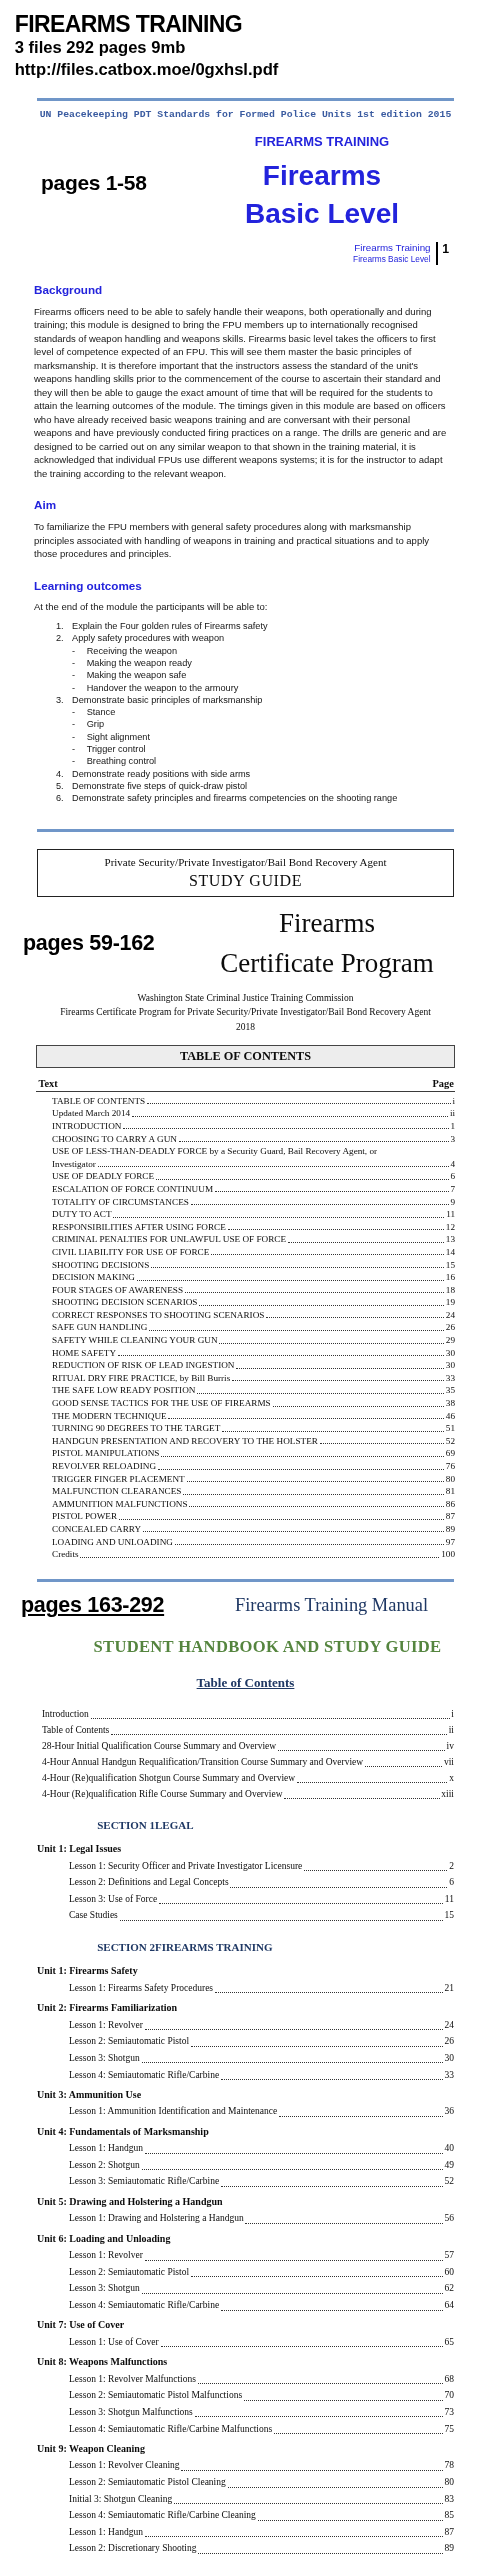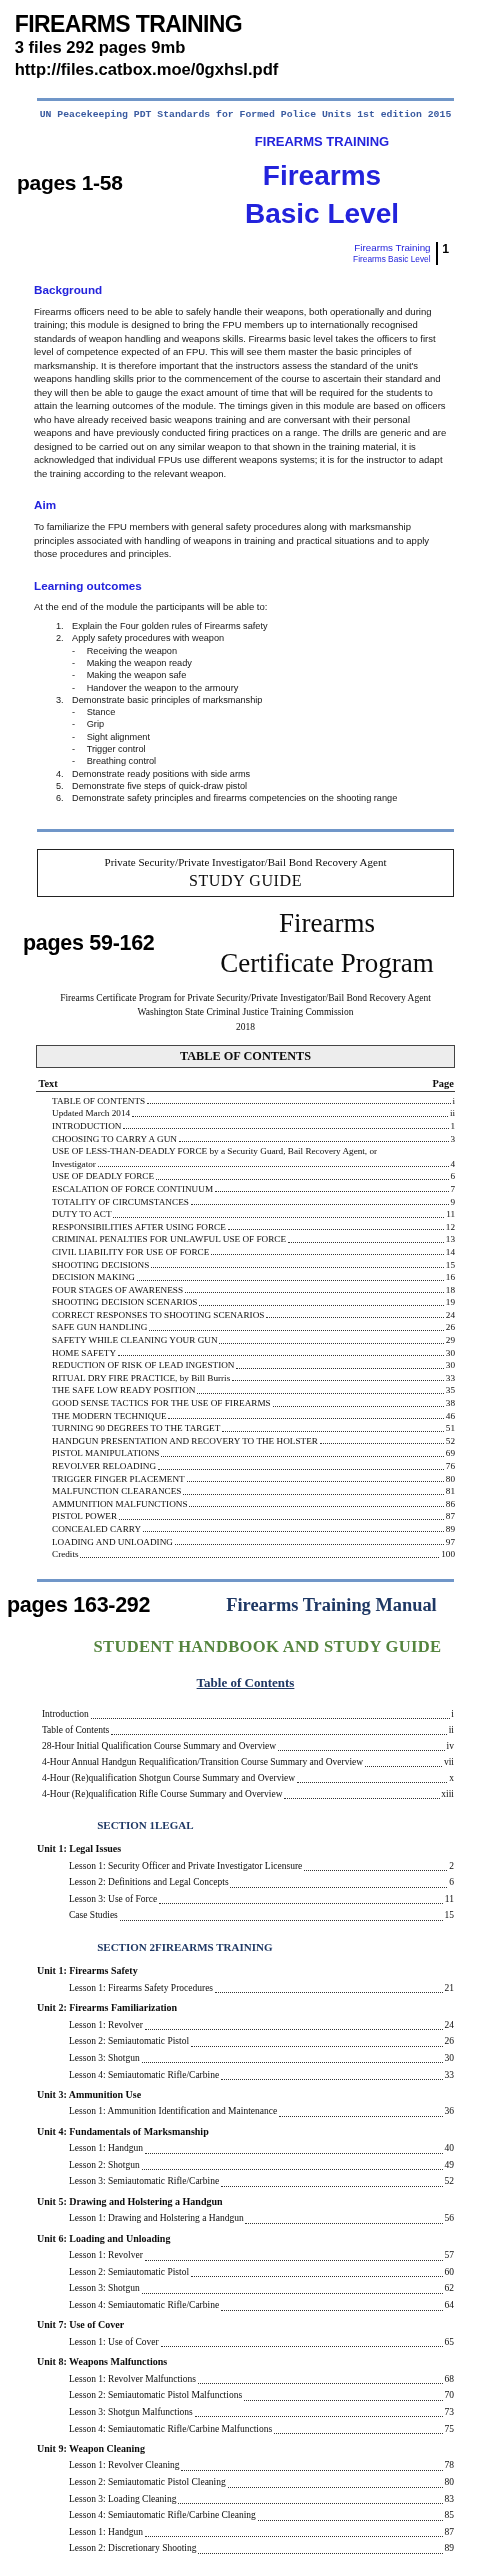--- a/index.html
+++ b/index.html
@@ -14,21 +14,21 @@
   .divider{height:3.1px;background:#7096C8;margin:0 37px;}
   .d1{margin-top:17px;}
   .d2{margin-top:24.5px;}
   .d3{margin-top:18.4px;}
 
   .un-note{margin-top:8.6px;text-align:center;font-family:Liberation Mono, monospace;
            font-size:9.8px;color:#3A5BA0;font-weight:600;}
 
   
   .titlerow1{display:flex;margin-top:13.5px;align-items:center;}
-  .titlerow1 .pages-label{width:153px;padding-left:17px;box-sizing:border-box;}
+  .titlerow1 .pages-label{width:153px;padding-left:41px;box-sizing:border-box;}
   .pages-label{font-size:21px;font-weight:800;color:#000;letter-spacing:-0.3px;white-space:nowrap;}
   .t1block{flex:1;text-align:center;color:#2323DC;}
   .t1small{font-size:13px;font-weight:700;margin-bottom:8.6px;}
   .t1big{font-size:28px;font-weight:700;line-height:1.35;}
 
   .pagehead{display:flex;justify-content:flex-end;align-items:center;margin:8.6px 42px 0 0;}
   .ph-text{text-align:right;color:#2323DC;}
   .ph1{font-size:9.8px;line-height:1.25;}
   .ph2{font-size:8.3px;line-height:1.25;}
   .ph-bar{width:1.8px;height:23px;background:#000;margin:0 4.3px 0 5.5px;}
@@ -62,22 +62,22 @@
   .toc2-cols{display:flex;justify-content:space-between;margin:9.8px 36px 0;padding:0 1.2px 1.8px 2.5px;
              font-family:"Liberation Serif",serif;font-weight:700;font-size:10.4px;
              border-bottom:1.2px solid #3a3a3a;color:#0c0c0c;}
   .toc2{margin:3.1px 36px 0;}
   .toc2-row{display:flex;font-family:"Liberation Serif",serif;font-size:9.2px;line-height:12.6px;color:#0c0c0c;}
   .toc2-row .tt{margin-left:16px;white-space:nowrap;}
   .leader{flex:1;border-bottom:0.9px dotted #333;margin:0 1.8px 3.1px 1.8px;min-width:8.6px;}
 
   
   .titlerow3{display:flex;margin-top:11px;align-items:center;}
-  .titlerow3 .pages-label{width:172px;padding-left:7px;box-sizing:border-box;font-size:21.5px;}
-  .t3title{flex:1;text-align:center;font-family:"Liberation Serif",serif;font-weight:700;
+  .titlerow3 .pages-label{width:172px;padding-left:21px;box-sizing:border-box;font-size:21.5px;text-decoration:underline;}
+  .t3title{flex:1;text-align:center;font-family:"Liberation Serif",serif;font-weight:400;
            font-size:18.4px;color:#1F3864;}
   .t3sub{margin-top:18.4px;text-align:center;font-family:"Liberation Serif",serif;font-weight:700;
          font-size:16.6px;color:#55853F;letter-spacing:0.3px;padding-left:44px;}
   .t3toc-title{margin-top:18.4px;text-align:center;font-family:"Liberation Serif",serif;font-weight:700;
                font-size:13px;color:#1F3864;text-decoration:underline;}
   .toc3{margin:14.7px 37px 0;padding-bottom:18.4px;}
   .toc3-row{display:flex;font-family:"Liberation Serif",serif;font-size:9.5px;line-height:16px;color:#0c0c0c;}
   .toc3-row .tb{display:none;}
   .toc3-row.front .ta{margin-left:4.9px;white-space:nowrap;}
   .toc3-row.section{color:#1F3864;font-weight:700;font-size:11px;margin:16px 0 8.6px;line-height:14.7px;}
@@ -216,22 +216,22 @@
 
   <div class="titlerow2">
     <div class="pages-label">pages 59-162</div>
     <div class="t2block">
       <div class="t2big">Firearms</div>
       <div class="t2big">Certificate Program</div>
     </div>
   </div>
 
   <div class="org">
+    <div>Washington State Criminal Justice Training Commission</div>
     <div>Firearms Certificate Program for Private Security/Private Investigator/Bail Bond Recovery Agent</div>
-    <div>Washington State Criminal Justice Training Commission</div>
     <div>2018</div>
   </div>
 
   <div class="toc2-titlebox">TABLE OF CONTENTS</div>
 
   <div class="toc2-cols">
     <span>Text</span>
     <span>Page</span>
   </div>
 
@@ -745,21 +745,21 @@
       </div>
 
       <div class="toc3-row lesson">
         <span class="ta">Lesson 2: Semiautomatic Pistol Cleaning</span>
 
         <span class="leader"></span>
         <span class="tp">80</span>
       </div>
 
       <div class="toc3-row lesson">
-        <span class="ta">Lesson 3: Loading Cleaning</span>
+        <span class="ta">Initial 3: Shotgun Cleaning</span>
 
         <span class="leader"></span>
         <span class="tp">83</span>
       </div>
 
       <div class="toc3-row lesson">
         <span class="ta">Lesson 4: Semiautomatic Rifle/Carbine Cleaning</span>
 
         <span class="leader"></span>
         <span class="tp">85</span>

